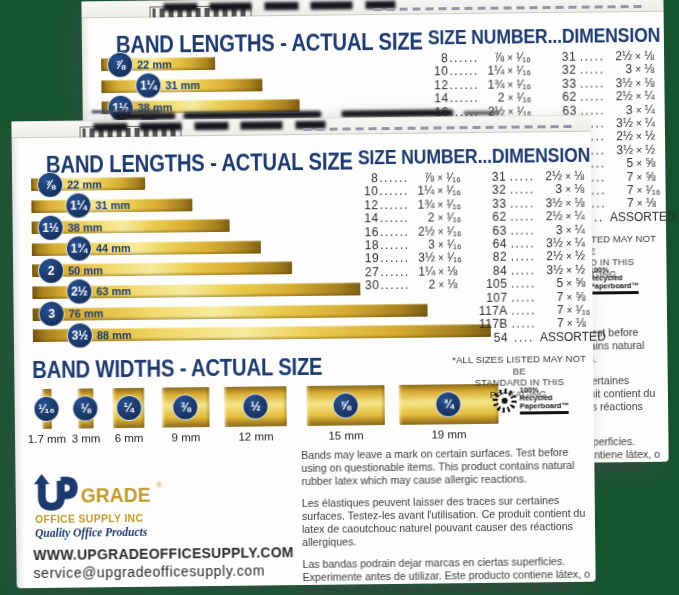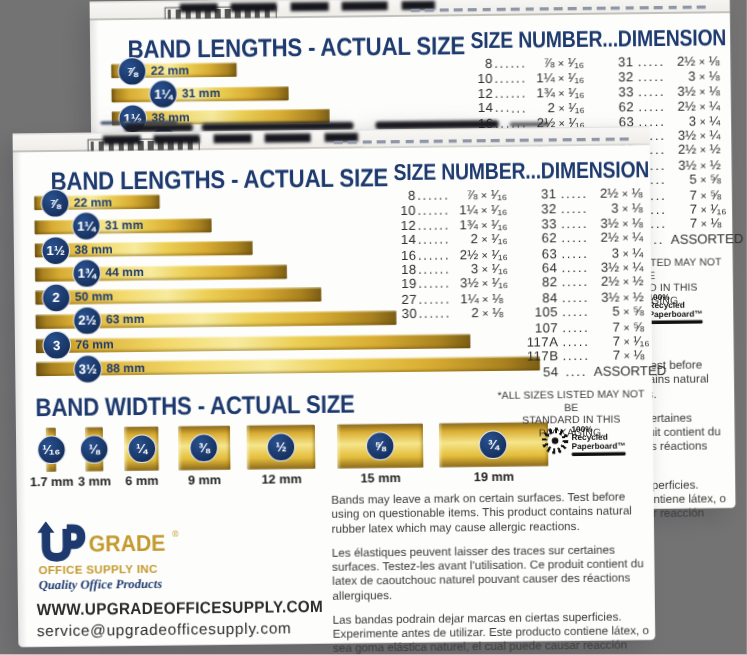--- a/index.html
+++ b/index.html
@@ -1,16 +1,16 @@
 <!DOCTYPE html>
 <html><head>
 <meta charset="utf-8">
 <style>
   html,body{margin:0;padding:0;background:#fff;}
-  .stage{position:relative;width:679px;height:595px;overflow:hidden;background:#737373;
+  .stage{position:relative;width:679px;height:595px;overflow:hidden;background:#14532d;
          font-family:"Liberation Sans","DejaVu Sans",sans-serif;}
   .box{position:absolute;transform:rotate(-0.65deg);
        filter:drop-shadow(-8px 9px 10px rgba(80,80,88,.38));}
   .box-back{left:84px;top:-12px;width:582px;}
   .box-front{left:14px;top:108px;width:579px;}
   
   .crinkle{position:relative;height:10px;}
   .blob{position:absolute;background:#1b1b22;border-radius:3px;filter:blur(1.6px);}
   .blob.b0{left:80px;top:0;width:70px;height:3px;background:#3c4a66;filter:blur(.8px);}
   .blob.b1{left:102px;top:3px;width:62px;height:7px;}
@@ -65,21 +65,21 @@
   .width-item{position:absolute;top:0;transform:translateX(-50%);display:flex;flex-direction:column;align-items:center;}
   .width-item:nth-child(1){left:32px;} .width-item:nth-child(2){left:71px;}
   .width-item:nth-child(3){left:114px;}.width-item:nth-child(4){left:171px;}
   .width-item:nth-child(5){left:241px;}.width-item:nth-child(6){left:331px;}
   .width-item:nth-child(7){left:434px;}
   .wbar-wrap{position:relative;height:40px;display:flex;justify-content:center;}
   .wbar{height:40px;border-radius:1px;
      background:linear-gradient(180deg,#8a671a 0,#d9ad33 18%,#f5e58a 45%,#e3bc3a 75%,#8a671a 100%);
      box-shadow:inset 2px 0 2px rgba(255,255,230,.4), inset -2px 0 2px rgba(90,60,0,.3);}
   .wcircle{position:absolute;top:7px;left:50%;transform:translateX(-50%);}
-  .wmm{margin-top:4px;font-size:11.5px;font-weight:bold;color:#222;white-space:nowrap;}
+  .wmm{margin-top:4px;font-size:11.5px;font-weight:normal;color:#222;white-space:nowrap;}
   
   .note{position:absolute;left:432px;top:221px;width:146px;text-align:center;
         font-size:9.5px;line-height:11.5px;color:#3a3a3a;letter-spacing:.1px;}
   .recycled{position:absolute;left:478px;top:254px;display:flex;align-items:center;gap:3px;color:#111;}
   .burst{position:relative;width:24px;height:24px;border-radius:50%;
         background:repeating-conic-gradient(#111 0 13deg,transparent 13deg 30deg);}
   .burst::after{content:"";position:absolute;inset:5px;border-radius:50%;background:#fdfdfc;}
   .burst::before{content:"";position:absolute;inset:9px;border-radius:50%;background:#111;z-index:1;}
   .rec-text{display:flex;flex-direction:column;font-size:7.5px;font-weight:bold;line-height:8px;letter-spacing:0;}
   .rec-bar{height:3px;background:#111;margin-top:1px;border-radius:1px;}

